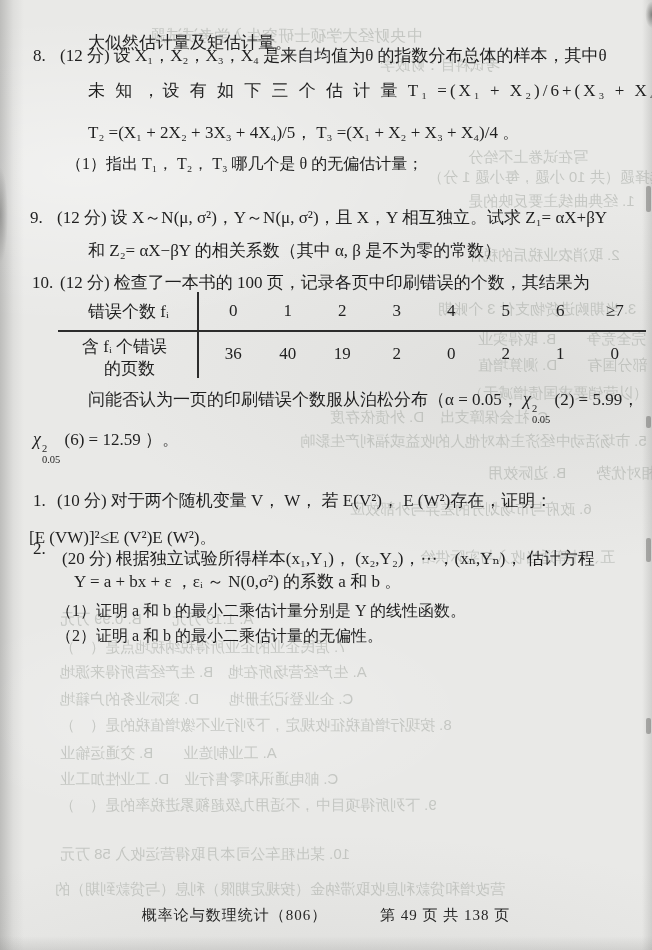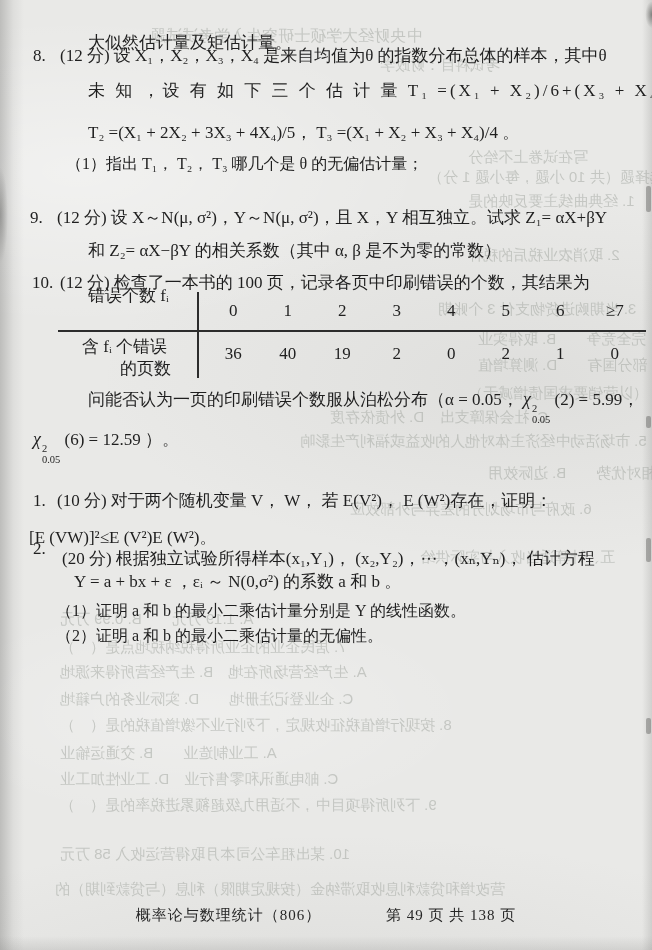--- a/index.html
+++ b/index.html
@@ -38,21 +38,21 @@
   .vline{position:absolute;width:1.6px;background:#2c2c2c;}
   .hline{position:absolute;height:1.6px;background:#2c2c2c;}
   .trow{position:absolute;left:206px;width:436px;display:flex;}
   .trow span{flex:1;text-align:center;font-size:17px;}
   .chi{display:inline-block;white-space:nowrap;}
   .chi .base{font-size:18px;font-style:italic;}
   .chi .ss{display:inline-flex;flex-direction:column;vertical-align:-7px;
     font-size:10.5px;line-height:1.05;margin-left:1px;}
   .footer{position:absolute;top:906px;left:0;width:100%;text-align:center;
     font-size:15px;letter-spacing:1px;color:#262626;}
-  .footer span{margin:0 30px;}
+  .footer span{margin:0 24px;}
 </style>
 </head>
 <body>
 
 <div class="page">
 
   <div class="mottle"></div>
 
   <div>
     <div class="bleed" style="left:150px;top:26px;font-size:16px;">中央财经大学硕士研究生入学考试试题</div>
@@ -101,35 +101,35 @@
   <div class="line small" style="left:66px;top:154px;">（1）指出 T₁， T₂，  T₃ 哪几个是 θ 的无偏估计量；</div>
 
   <div class="line" style="left:30px;top:207px;">9.</div>
   <div class="line" style="left:57px;top:207px;">(12 分) 设 X～N(μ, σ²)，Y～N(μ, σ²)，且 X，Y 相互独立。试求 Z₁= αX+βY</div>
   <div class="line" style="left:88px;top:240px;">和 Z₂= αX−βY 的相关系数（其中 α, β 是不为零的常数）</div>
 
   <div class="line" style="left:32px;top:272px;">10.</div>
   <div class="line" style="left:60px;top:272px;">(12 分) 检查了一本书的 100 页，记录各页中印刷错误的个数，其结果为</div>
 
   <div>
-    <div class="line" style="left:88px;top:285px;">错误个数 fᵢ</div>
+    <div class="line" style="left:88px;top:301px;">错误个数 fᵢ</div>
     <div class="trow" style="top:301px;">
       <span>0</span>
       <span>1</span>
       <span>2</span>
       <span>3</span>
       <span>4</span>
       <span>5</span>
       <span>6</span>
       <span>≥7</span>
     </div>
     <div class="hline" style="left:58px;top:330px;width:588px;"></div>
     <div class="vline" style="left:197px;top:292px;height:86px;"></div>
     <div class="line" style="left:82px;top:336px;">含 fᵢ 个错误</div>
-    <div class="line" style="left:120px;top:358px;">的页数</div>
+    <div class="line" style="left:104px;top:358px;">的页数</div>
     <div class="trow" style="top:344px;">
       <span>36</span>
       <span>40</span>
       <span>19</span>
       <span>2</span>
       <span>0</span>
       <span>2</span>
       <span>1</span>
       <span>0</span>
     </div>

